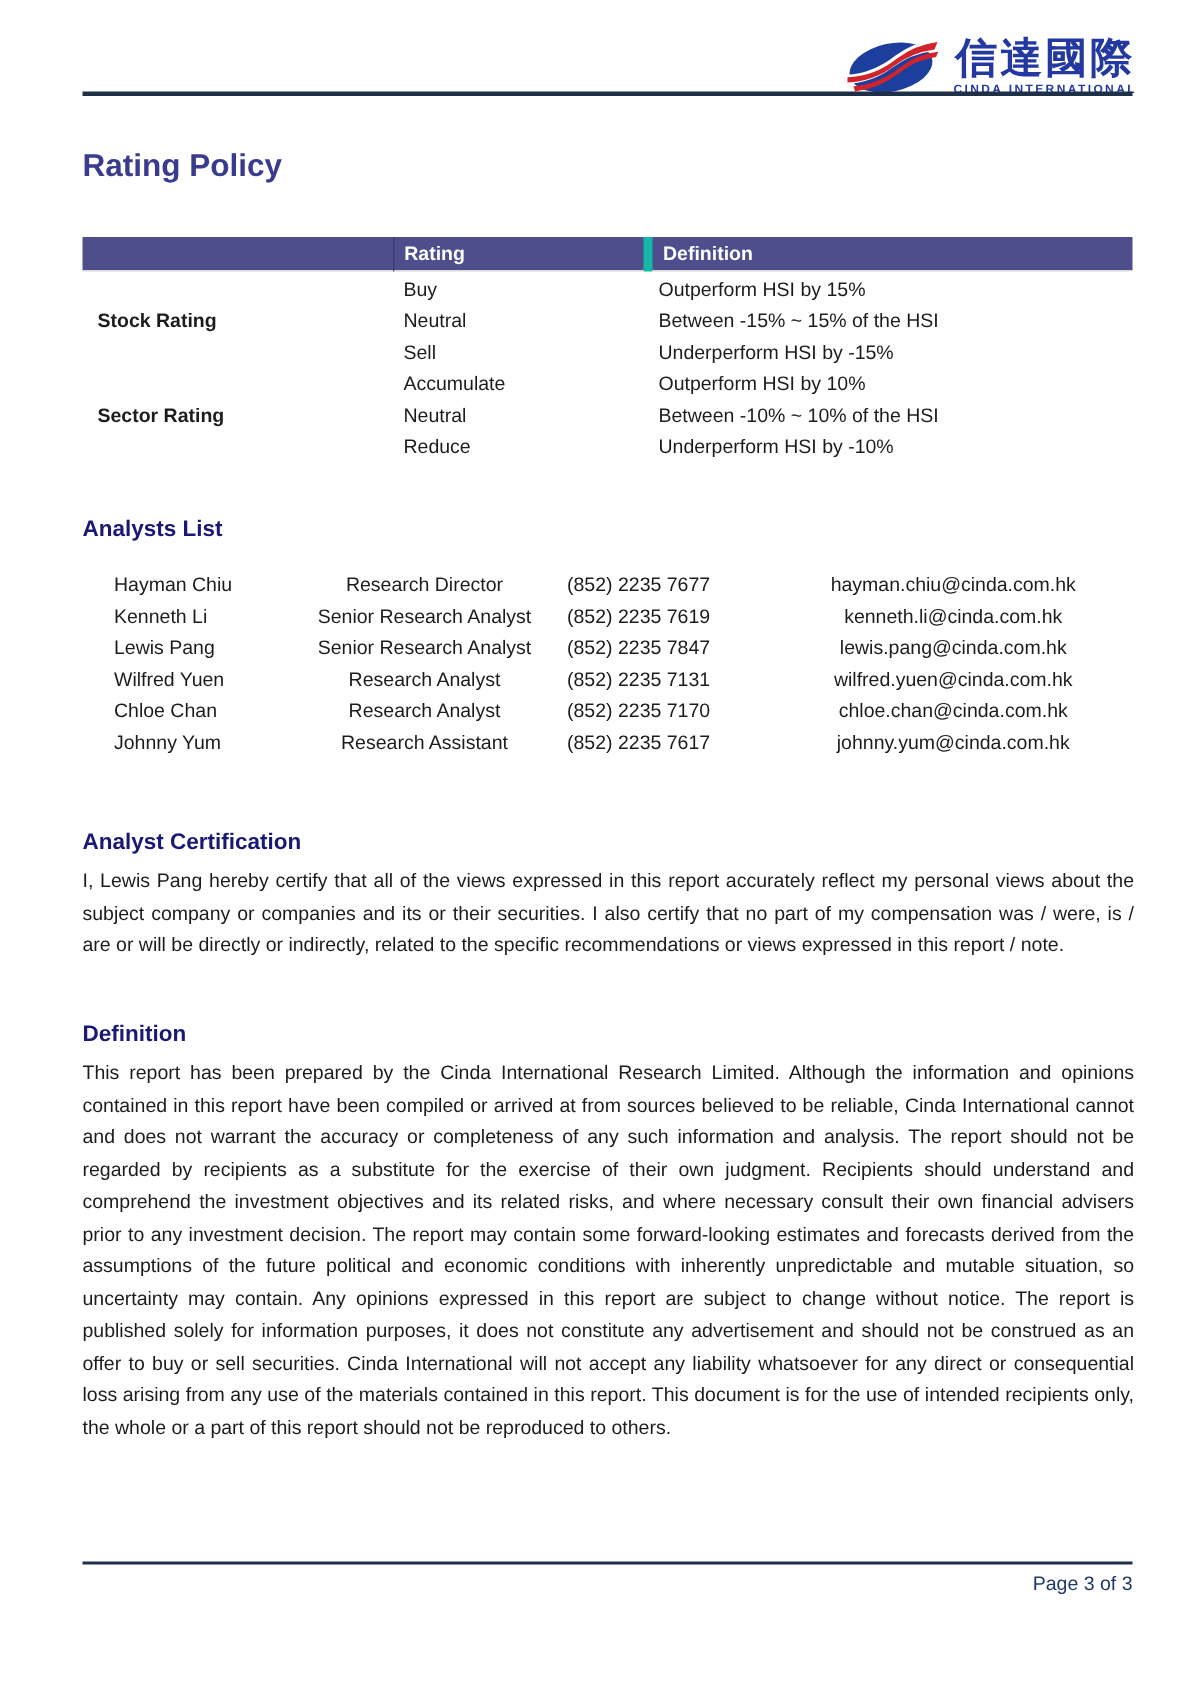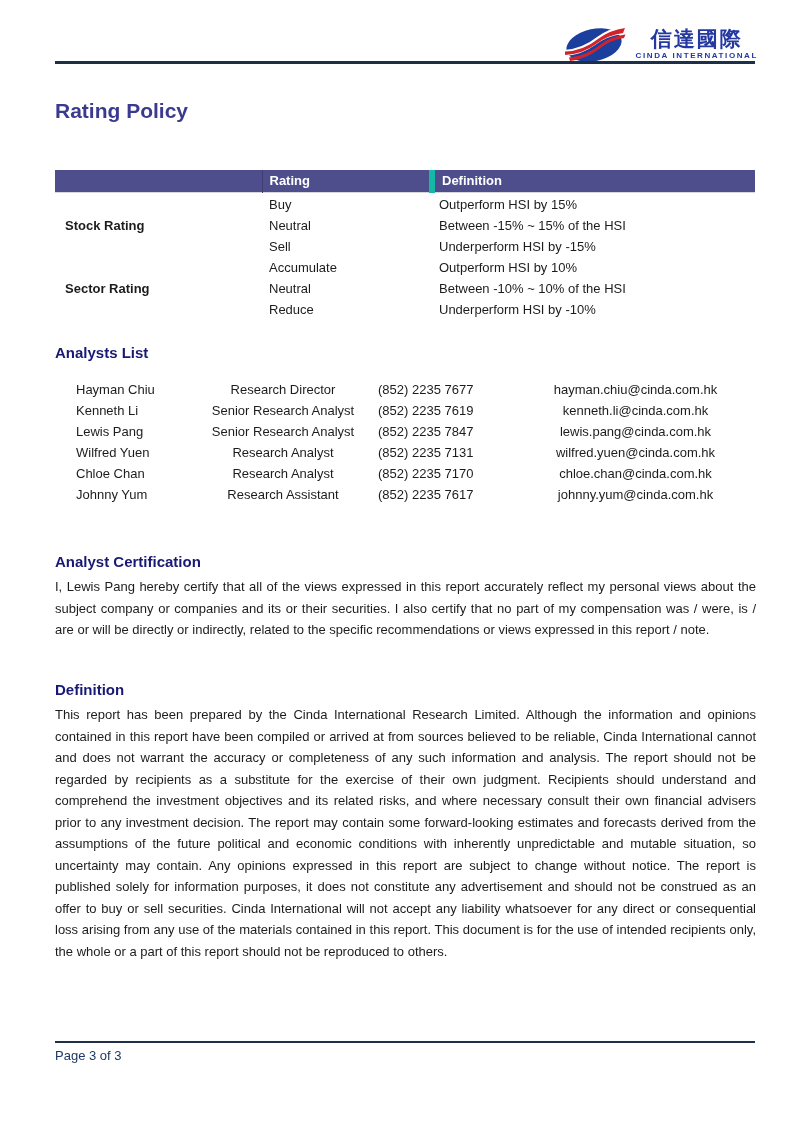--- a/index.html
+++ b/index.html
@@ -26,21 +26,21 @@
     position: absolute;
     top: 24px;
     right: 42px;
     display: flex;
     align-items: center;
     gap: 8px;
   }
   .logo-mark { width: 64px; height: 40px; }
   .logo-text { display: flex; flex-direction: column; align-items: center; line-height: 1; }
   .logo-cn {
-    font-size: 21px;
+    font-size: 28px;
     font-weight: bold;
     color: #2338a0;
     letter-spacing: 2px;
     white-space: nowrap;
   }
   .logo-en {
     font-size: 8px;
     font-weight: bold;
     color: #2338a0;
     letter-spacing: 1.6px;
@@ -55,21 +55,21 @@
     top: 99px;
     font-size: 21px;
     font-weight: bold;
     color: #3a3a8f;
   }
 
   
   .rating-table {
     position: absolute;
     left: 55px;
-    top: 170px;
+    top: 158px;
     width: 700px;
     border-collapse: collapse;
     font-size: 13px;
   }
   .rating-table th {
     background: #4e4e8c;
     color: #ffffff;
     font-weight: bold;
     text-align: left;
     height: 22px;
@@ -131,21 +131,21 @@
     left: 55px;
     width: 700px;
     top: 1041px;
     border-top: 2.5px solid #1e3048;
   }
   .footer-text {
     position: absolute;
     left: 55px;
     width: 700px;
     top: 1048px;
-    text-align: left;
+    text-align: right;
     font-size: 13px;
     color: #1f3864;
   }
 </style>
 </head>
 <body>
 
 <div class="page">
 
   <div class="logo">

